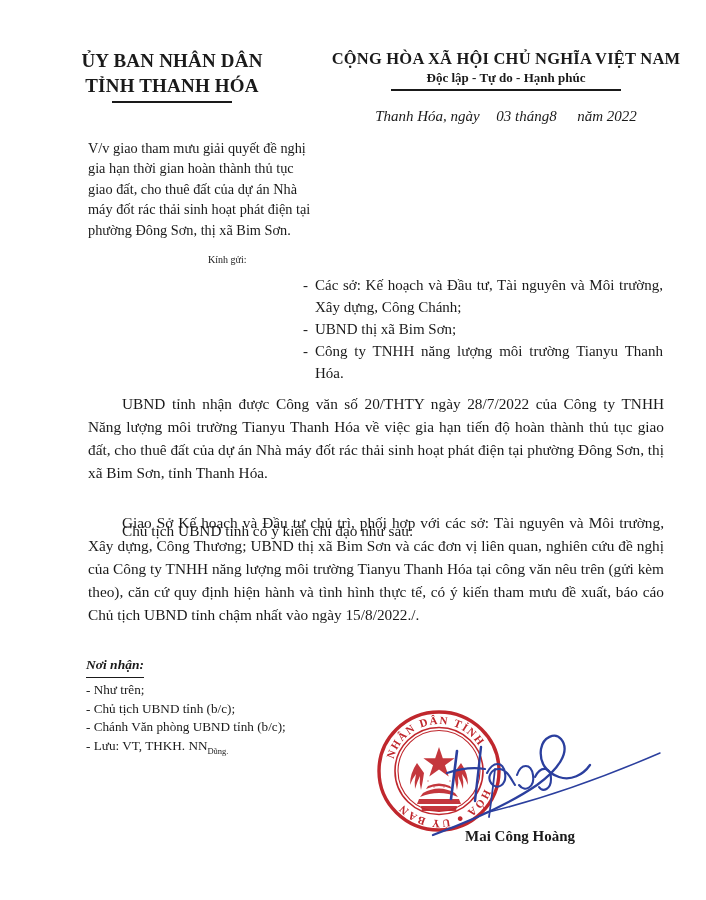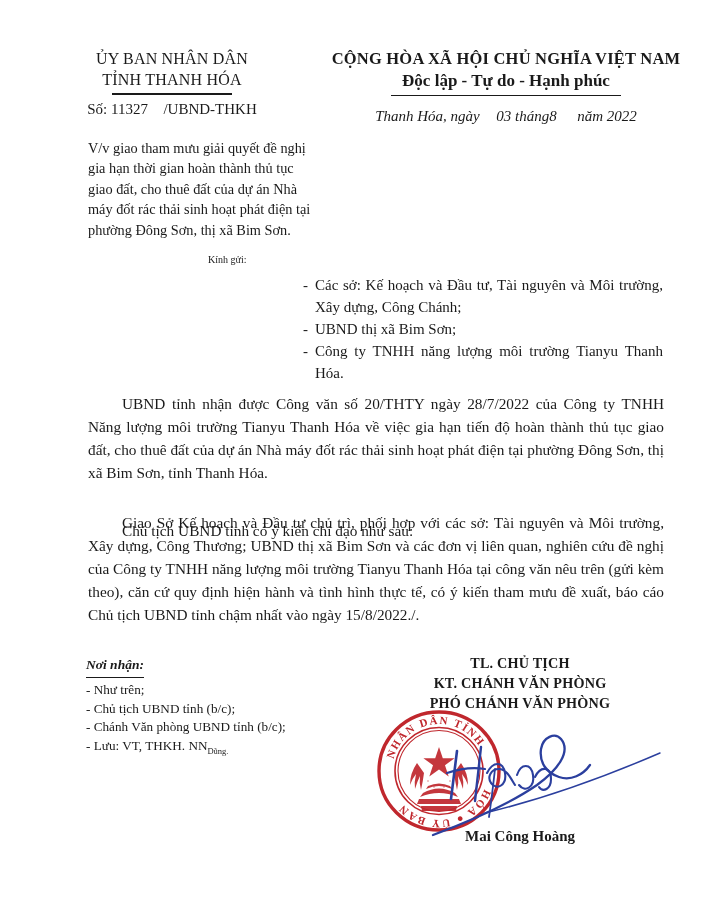--- a/index.html
+++ b/index.html
@@ -30,40 +30,40 @@
     width: 300px;
     margin-left: 22px;
     text-align: center;
   }
   .hdr-right {
     flex: 1;
     text-align: center;
     padding-right: 16px;
   }
   .org-line1, .org-line2 {
-    font-weight: normal;
-    font-size: 16px;
+    font-weight: bold;
+    font-size: 19px;
     letter-spacing: 0.2px;
     line-height: 1.32;
   }
   .org-underline {
     width: 120px;
     height: 1.6px;
     background: #1a1a1a;
     margin: 3px auto 0 auto;
   }
   .nation-line1 {
     font-weight: bold;
     font-size: 16.5px;
     letter-spacing: 0.2px;
     line-height: 1.3;
   }
   .nation-line2 {
     font-weight: bold;
-    font-size: 17px;
+    font-size: 13px;
     line-height: 1.3;
     margin-top: 1px;
   }
   .nation-underline {
     width: 230px;
     height: 1.6px;
     background: #1a1a1a;
     margin: 2px auto 0 auto;
   }
 
@@ -226,26 +226,20 @@
       <div class="org-line2">TỈNH THANH HÓA</div>
       <div class="org-underline"></div>
     </div>
     <div class="hdr-right">
       <div class="nation-line1">CỘNG HÒA XÃ HỘI CHỦ NGHĨA VIỆT NAM</div>
       <div class="nation-line2">Độc lập - Tự do - Hạnh phúc</div>
       <div class="nation-underline"></div>
     </div>
   </div>
 
-  <div class="docnum">
-    <span>Số:</span>
-    <span>11327</span>
-    <span class="sep"></span>
-    <span>/UBND-THKH</span>
-  </div>
 
   <div class="placedate">
     <span>Thanh Hóa, ngày</span>
     <span class="gap1"></span>
     <span>03</span>
     <span> </span>
     <span>tháng8</span>
     <span class="gap2"></span>
     <span>năm 2022</span>
   </div>
@@ -281,25 +275,20 @@
   <div class="noinhan">
     <div class="nn-title">Nơi nhận:</div>
     <ul>
       <li>- Như trên;</li>
       <li>- Chủ tịch UBND tỉnh (b/c);</li>
       <li>- Chánh Văn phòng UBND tỉnh (b/c);</li>
       <li><span>- Lưu: VT, THKH. NN</span><span class="sub">Dũng.</span></li>
     </ul>
   </div>
 
-  <div class="signblock">
-    <div>TL. CHỦ TỊCH</div>
-    <div>KT. CHÁNH VĂN PHÒNG</div>
-    <div>PHÓ CHÁNH VĂN PHÒNG</div>
-  </div>
 
   <svg class="seal" viewBox="0 0 126 130">
     <defs>
       <path id="arcTop" d="M 16,68 A 47,47 0 0 1 110,68" fill="none"></path>
       <path id="arcBot" d="M 112,68 A 49,49 0 0 1 14,68" fill="none"></path>
     </defs>
     <g stroke="#c0272d" fill="none">
       <ellipse cx="63" cy="68" rx="60" ry="59" stroke-width="3.4"></ellipse>
       <ellipse cx="63" cy="68" rx="44" ry="43.5" stroke-width="1.6"></ellipse>
       <ellipse cx="63" cy="68" rx="41" ry="40.5" stroke-width="1.1"></ellipse>

